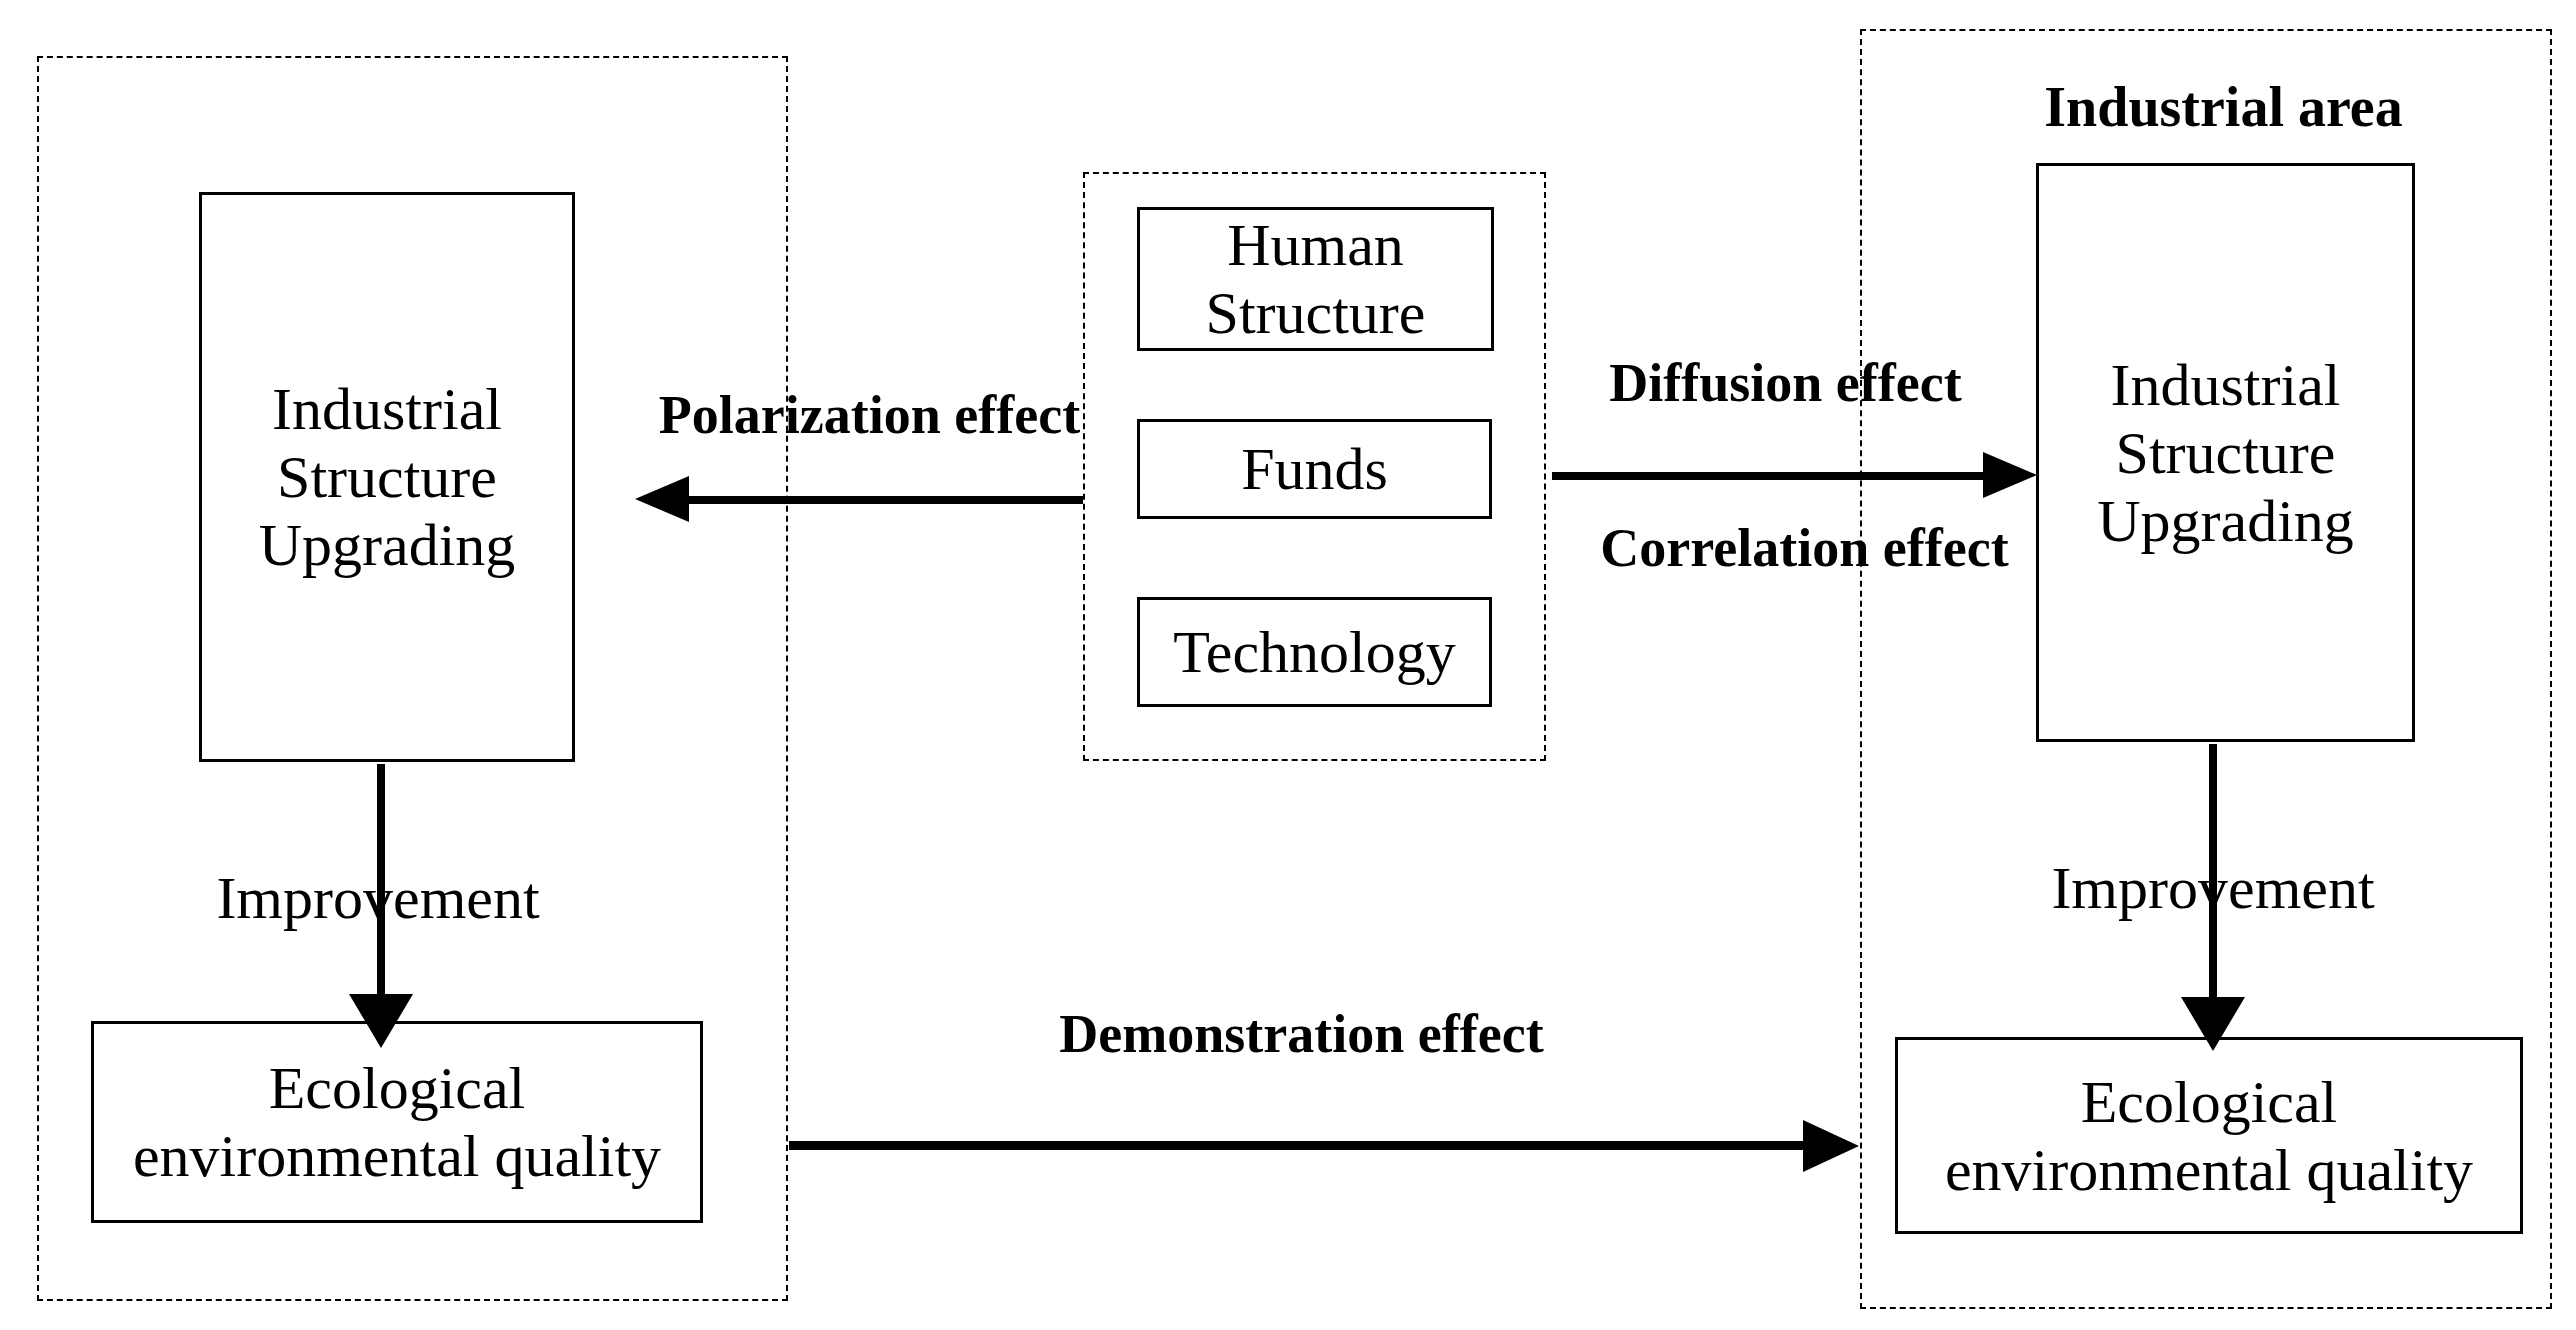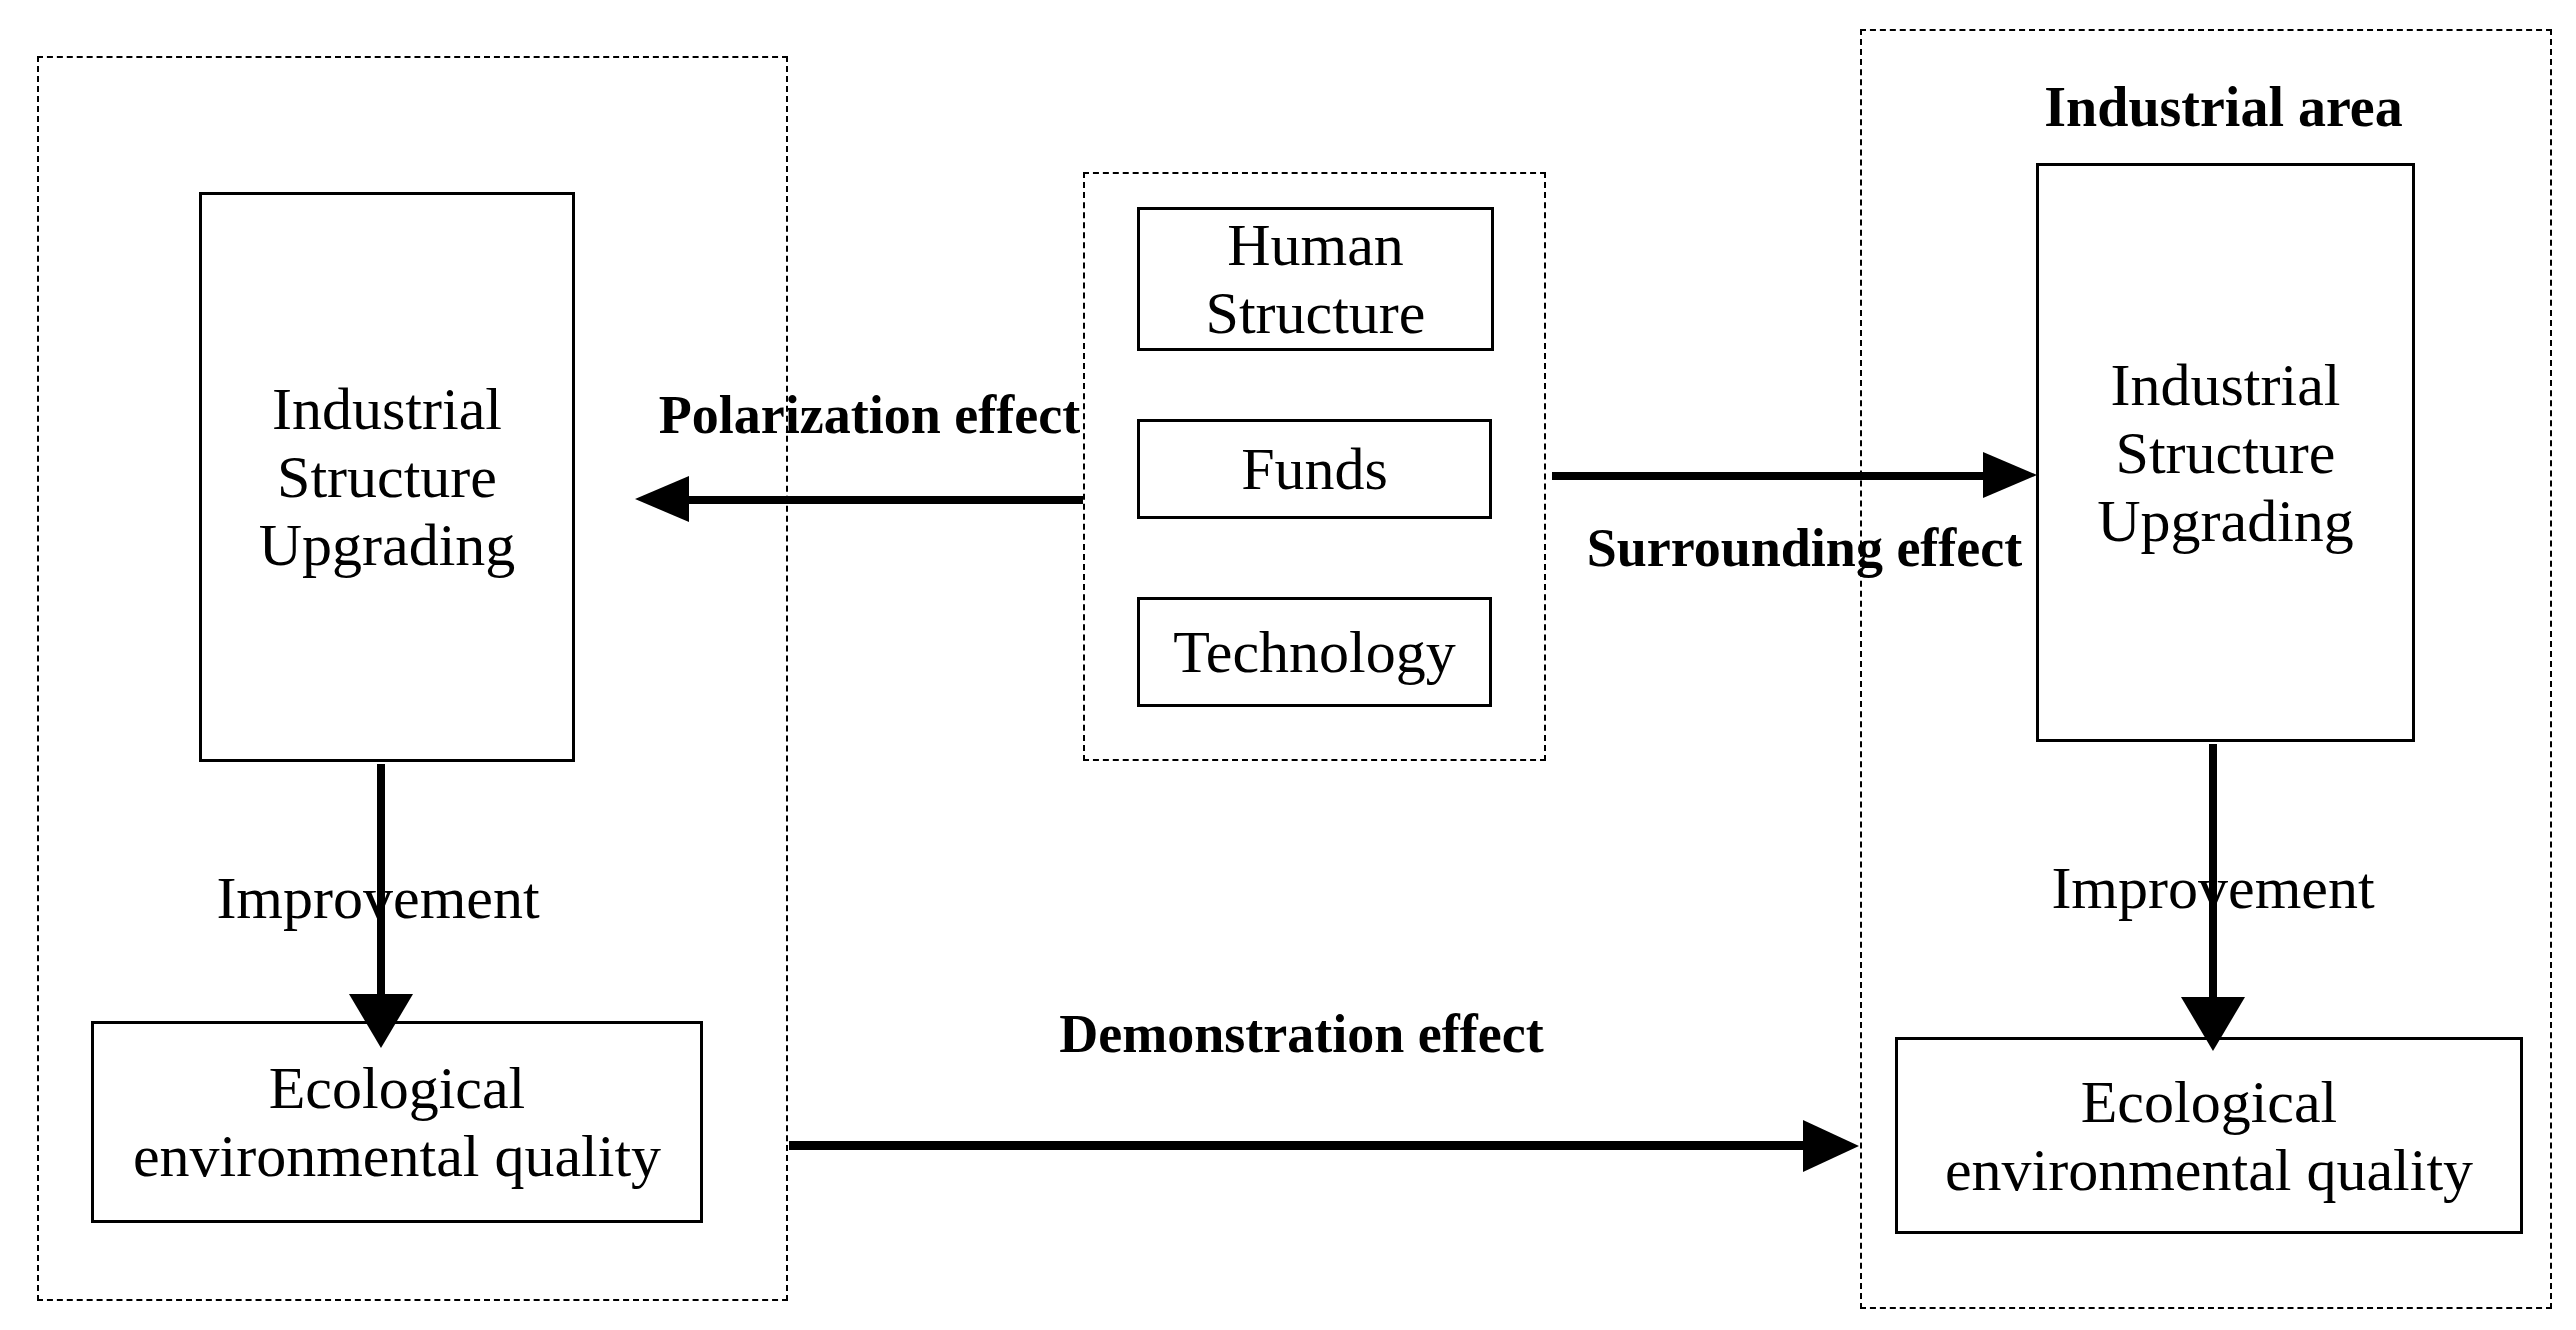--- a/index.html
+++ b/index.html
@@ -123,27 +123,28 @@
     <div class="box-text">Technology</div>
   </div>
 
   <div class="abs bold-label" style="left:627px; top:381px; width:485px;">Polarization effect</div>
 
   <div class="abs" style="left:0; top:0;">
     <div class="abs head-left" style="left:635px; top:476px;"></div>
     <div class="abs shaft-h" style="left:685px; top:496px; width:398px;"></div>
   </div>
 
+  <div class="abs bold-label" style="left:1543px; top:349px; width:485px;">Diffusion effect</div>
 
   <div class="abs" style="left:0; top:0;">
     <div class="abs shaft-h" style="left:1552px; top:472px; width:431px;"></div>
     <div class="abs head-right" style="left:1983px; top:452px;"></div>
   </div>
 
-  <div class="abs bold-label" style="left:1562px; top:514px; width:485px;">Surrounding effect</div>
+  <div class="abs bold-label" style="left:1562px; top:514px; width:485px;">Correlation effect</div>
 
   <div class="abs dashed-region" style="left:1860px; top:29px; width:688px; height:1276px;"></div>
 
   <div class="abs title-label" style="left:1981px; top:73px; width:485px;">Industrial area</div>
 
   <div class="abs solid-box" style="left:2036px; top:163px; width:373px; height:573px;">
     <div class="box-text">Industrial</div>
     <div class="box-text">Structure</div>
     <div class="box-text">Upgrading</div>
   </div>

